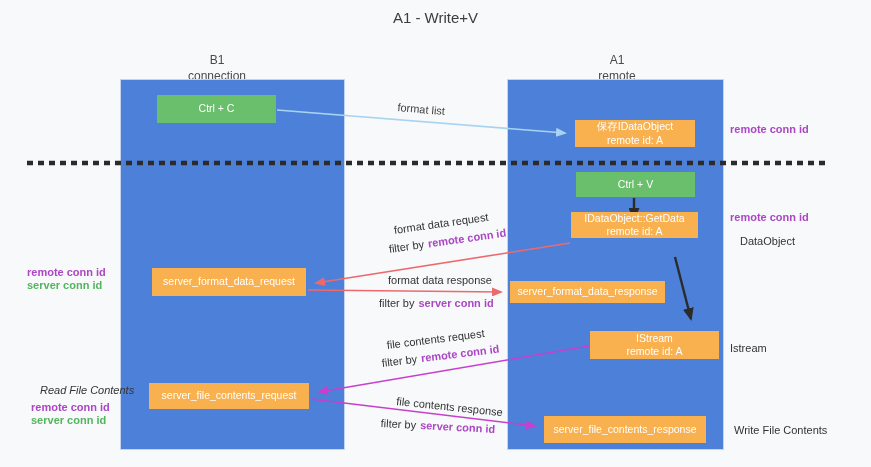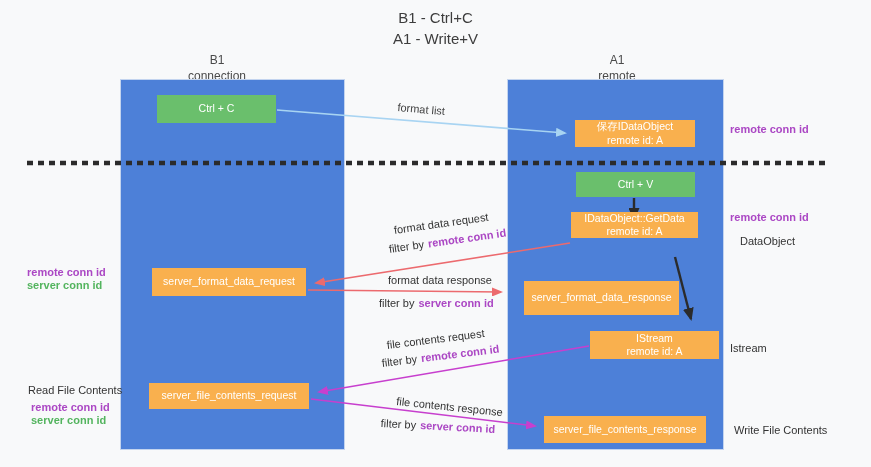--- a/index.html
+++ b/index.html
@@ -28,21 +28,20 @@
   .purple   { color:#ab47c4; font-weight:bold; }
   .greentxt { color:#53b45e; font-weight:bold; }
   .filter-word { margin-right:4px; color:#333333; font-weight:normal; }
 </style>
 </head>
 <body>
 
 <div class="stage">
 
   <div class="title">
-    <div>B1 - Ctrl+C</div>
     <div>A1 - Write+V</div>
   </div>
 
   <div class="col-header" style="left:147px; top:52px;">
     <div>B1</div>
     <div>connection</div>
   </div>
   <div class="col-header" style="left:547px; top:52px;">
     <div>A1</div>
     <div>remote</div>
@@ -92,21 +91,21 @@
 
   <div class="box orange" style="left:571px; top:212px; width:127px; height:26px;">
     <div>IDataObject::GetData</div>
     <div>remote id: A</div>
   </div>
 
   <div class="box orange" style="left:152px; top:268px; width:154px; height:28px;">
     <div>server_format_data_request</div>
   </div>
 
-  <div class="box orange" style="left:524px; top:281px; width:155px; height:34px;">
+  <div class="box orange" style="left:510px; top:281px; width:155px; height:22px;">
     <div>server_format_data_response</div>
   </div>
 
   <div class="box orange" style="left:590px; top:331px; width:129px; height:28px;">
     <div>IStream</div>
     <div>remote id: A</div>
   </div>
 
   <div class="box orange" style="left:149px; top:383px; width:160px; height:26px;">
     <div>server_file_contents_request</div>
@@ -139,17 +138,17 @@
   </div>
 
   <div class="lbl purple" style="left:730px; top:123px;">remote conn id</div>
   <div class="lbl purple" style="left:730px; top:211px;">remote conn id</div>
   <div class="lbl" style="left:730px; top:235px;padding-left:10px;">DataObject</div>
   <div class="lbl" style="left:730px; top:342px;">Istream</div>
   <div class="lbl" style="left:734px; top:424px;">Write File Contents</div>
 
   <div class="lbl purple" style="left:27px; top:266px;">remote conn id</div>
   <div class="lbl greentxt" style="left:27px; top:279px;">server conn id</div>
-  <div class="lbl" style="left:28px; top:384px;">Read File Contents</div>
+  <div class="lbl" style="left:40px; top:384px;font-style:italic;">Read File Contents</div>
   <div class="lbl purple" style="left:31px; top:401px;">remote conn id</div>
   <div class="lbl greentxt" style="left:31px; top:414px;">server conn id</div>
 
 </div>
 
 </body></html>

